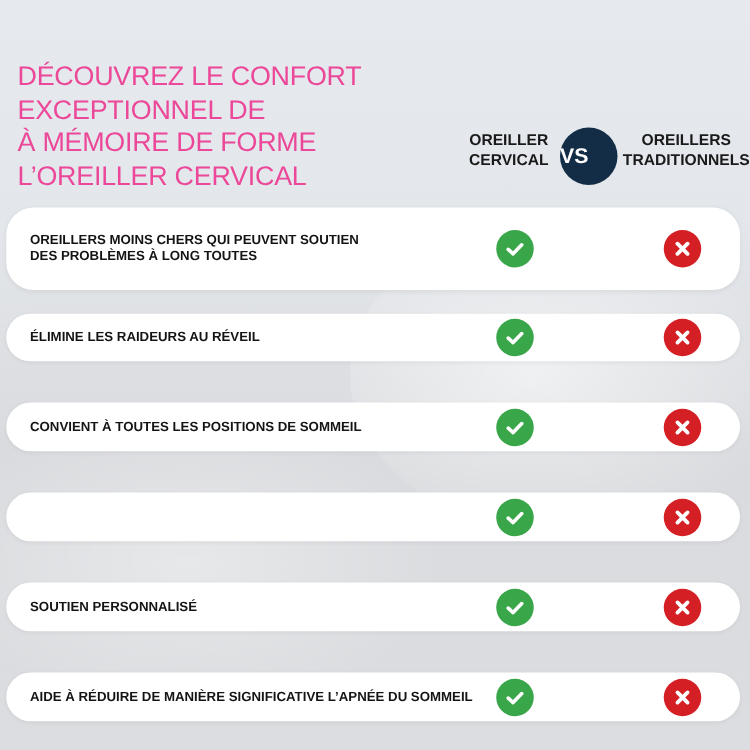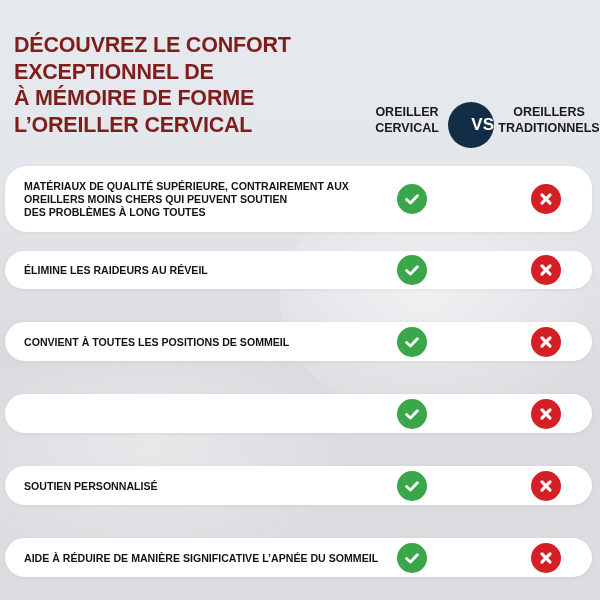--- a/index.html
+++ b/index.html
@@ -14,36 +14,36 @@
     position: absolute; left: 280px; top: 170px; width: 360px; height: 260px;
     border-radius: 50%;
     background: radial-gradient(ellipse at 40% 50%, rgba(255,255,255,0.55), rgba(255,255,255,0) 70%);
   }
   .bg-swirl2 {
     position: absolute; left: -60px; top: 330px; width: 420px; height: 240px;
     border-radius: 50%;
     background: radial-gradient(ellipse at 50% 50%, rgba(255,255,255,0.35), rgba(255,255,255,0) 70%);
   }
   .title {
-    position: absolute; left: 14px; top: 32px;
-    font-size: 21.5px; font-weight: 700; line-height: 26.5px;
-    letter-spacing: -0.2px; color: #7f1d1d;
+    position: absolute; left: 14px; top: 48px;
+    font-size: 21.5px; font-weight: 400; line-height: 26.5px;
+    letter-spacing: -0.2px; color: #ec4899;
   }
   .title div { white-space: nowrap; }
   .col-header {
     position: absolute; top: 104px; text-align: center;
     font-size: 12.5px; font-weight: 700; line-height: 16px; color: #1a1a1a;
   }
   .col-left { left: 364px; width: 86px; }
   .col-right { left: 496px; width: 106px; }
   .vs {
     position: absolute; left: 448px; top: 102px; width: 46px; height: 46px;
     border-radius: 50%; background: #122d45;
     color: #fff; font-weight: 700; font-size: 17px;
-    display: flex; align-items: center; justify-content: flex-end;
+    display: flex; align-items: center; justify-content: flex-start;
   }
   .row {
     position: absolute; left: 5px; width: 587px;
     background: #fff; border-radius: 22px;
     box-shadow: 0 1px 4px rgba(0,0,0,0.06);
   }
   .row-text {
     position: absolute; left: 19px; top: 50%; transform: translateY(-50%);
     font-size: 10.6px; font-weight: 700; line-height: 13px; color: #141414;
     width: 372px;
@@ -77,21 +77,20 @@
 <div class="vs">
   <span>VS</span>
 </div>
 <div class="col-header col-right">
   <div>OREILLERS</div>
   <div>TRADITIONNELS</div>
 </div>
 
 <div class="row" style="top:166px;height:66px;">
   <div class="row-text">
-    <div>MATÉRIAUX DE QUALITÉ SUPÉRIEURE, CONTRAIREMENT AUX</div>
     <div>OREILLERS MOINS CHERS QUI PEUVENT SOUTIEN</div>
     <div>DES PROBLÈMES À LONG TOUTES</div>
   </div>
   <div class="icon check">
     <svg viewBox="0 0 20 20">
         <path d="M4 10.5 L8.3 14.5 L16 6.5" fill="none" stroke="#fff" stroke-width="3.2" stroke-linecap="round" stroke-linejoin="round"></path>
       </svg>
   </div>
   <div class="icon cross">
     <svg viewBox="0 0 20 20">

